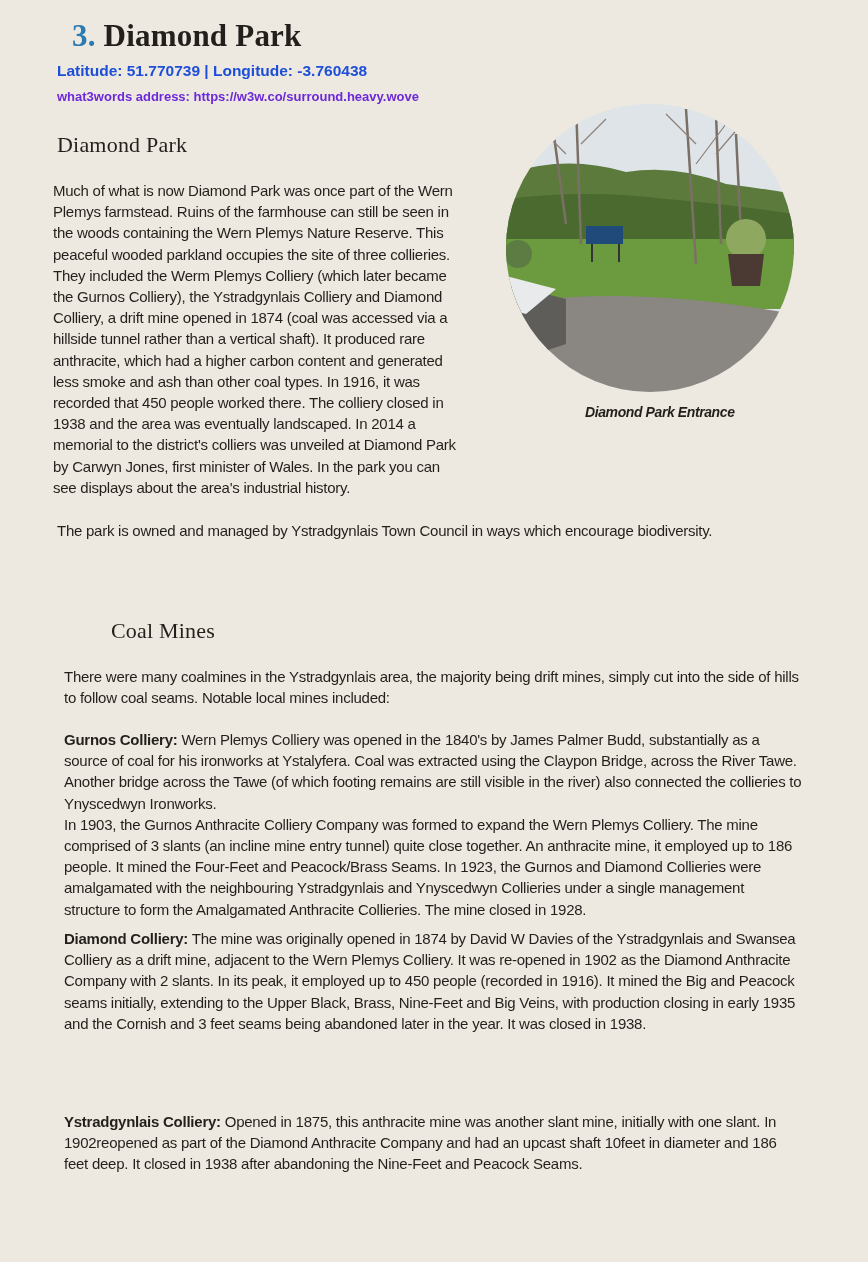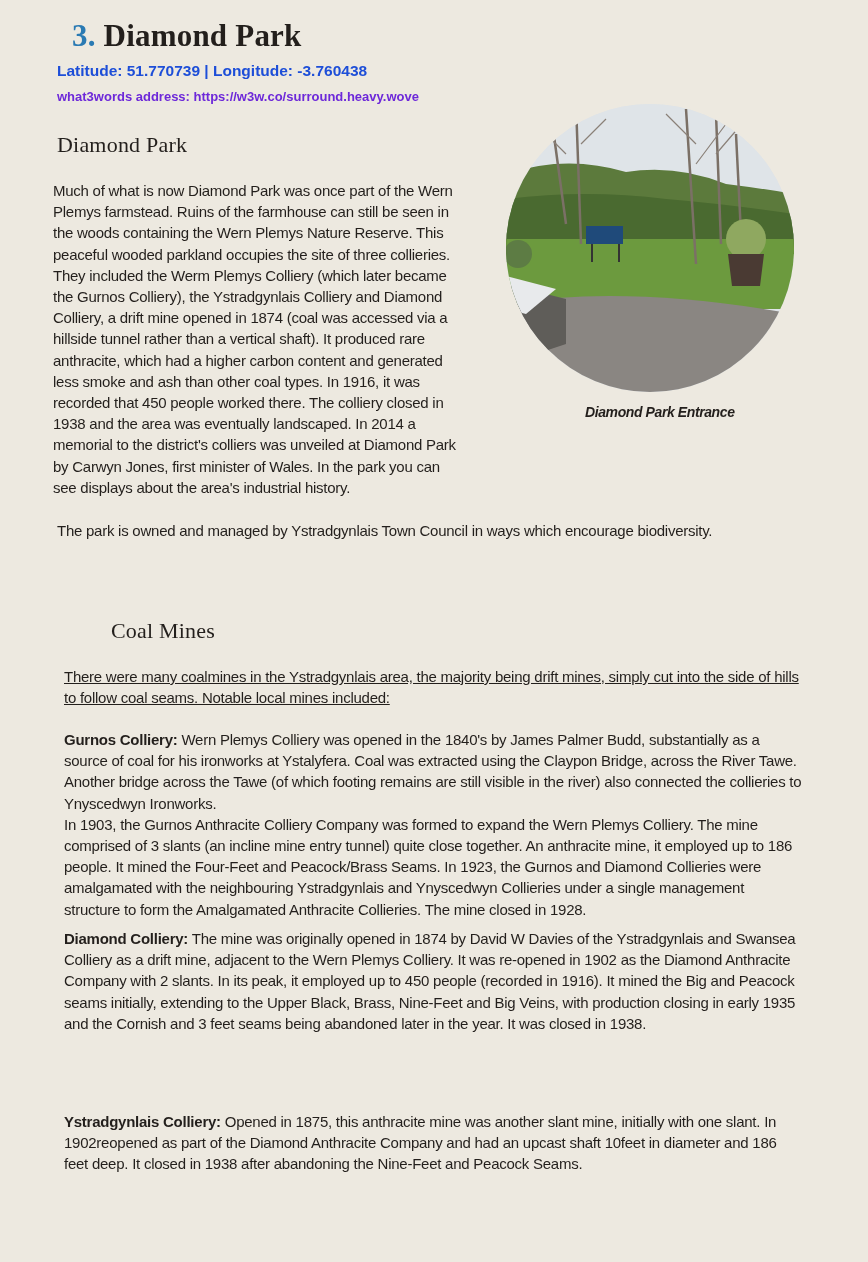--- a/index.html
+++ b/index.html
@@ -38,21 +38,21 @@
     position: absolute; margin: 0;
     font-size: 15px; line-height: 21.2px;
     letter-spacing: -0.25px;
   }
   .p-intro { left: 53px; top: 180px; width: 740px; }
   .p-intro .float-space {
     float: right; width: 330px; height: 276px;
     shape-outside: margin-box;
   }
   .p-park2 { left: 57px; top: 520px; width: 680px; }
-  .p-coal { left: 64px; top: 666px; width: 740px; text-decoration: underline; }
+  .p-coal { left: 64px; top: 666px; width: 740px; }
   .p-gurnos { left: 64px; top: 729px; width: 740px; }
   .p-diamond { left: 64px; top: 928px; width: 740px; }
   .p-ystrad { left: 64px; top: 1111px; width: 740px; }
   .para b { font-weight: bold; text-align: center; }
 
   .photo {
     position: absolute; left: 506px; top: 104px;
     width: 288px; height: 288px; border-radius: 50%;
     overflow: hidden;
     background: #dfe3e6;

